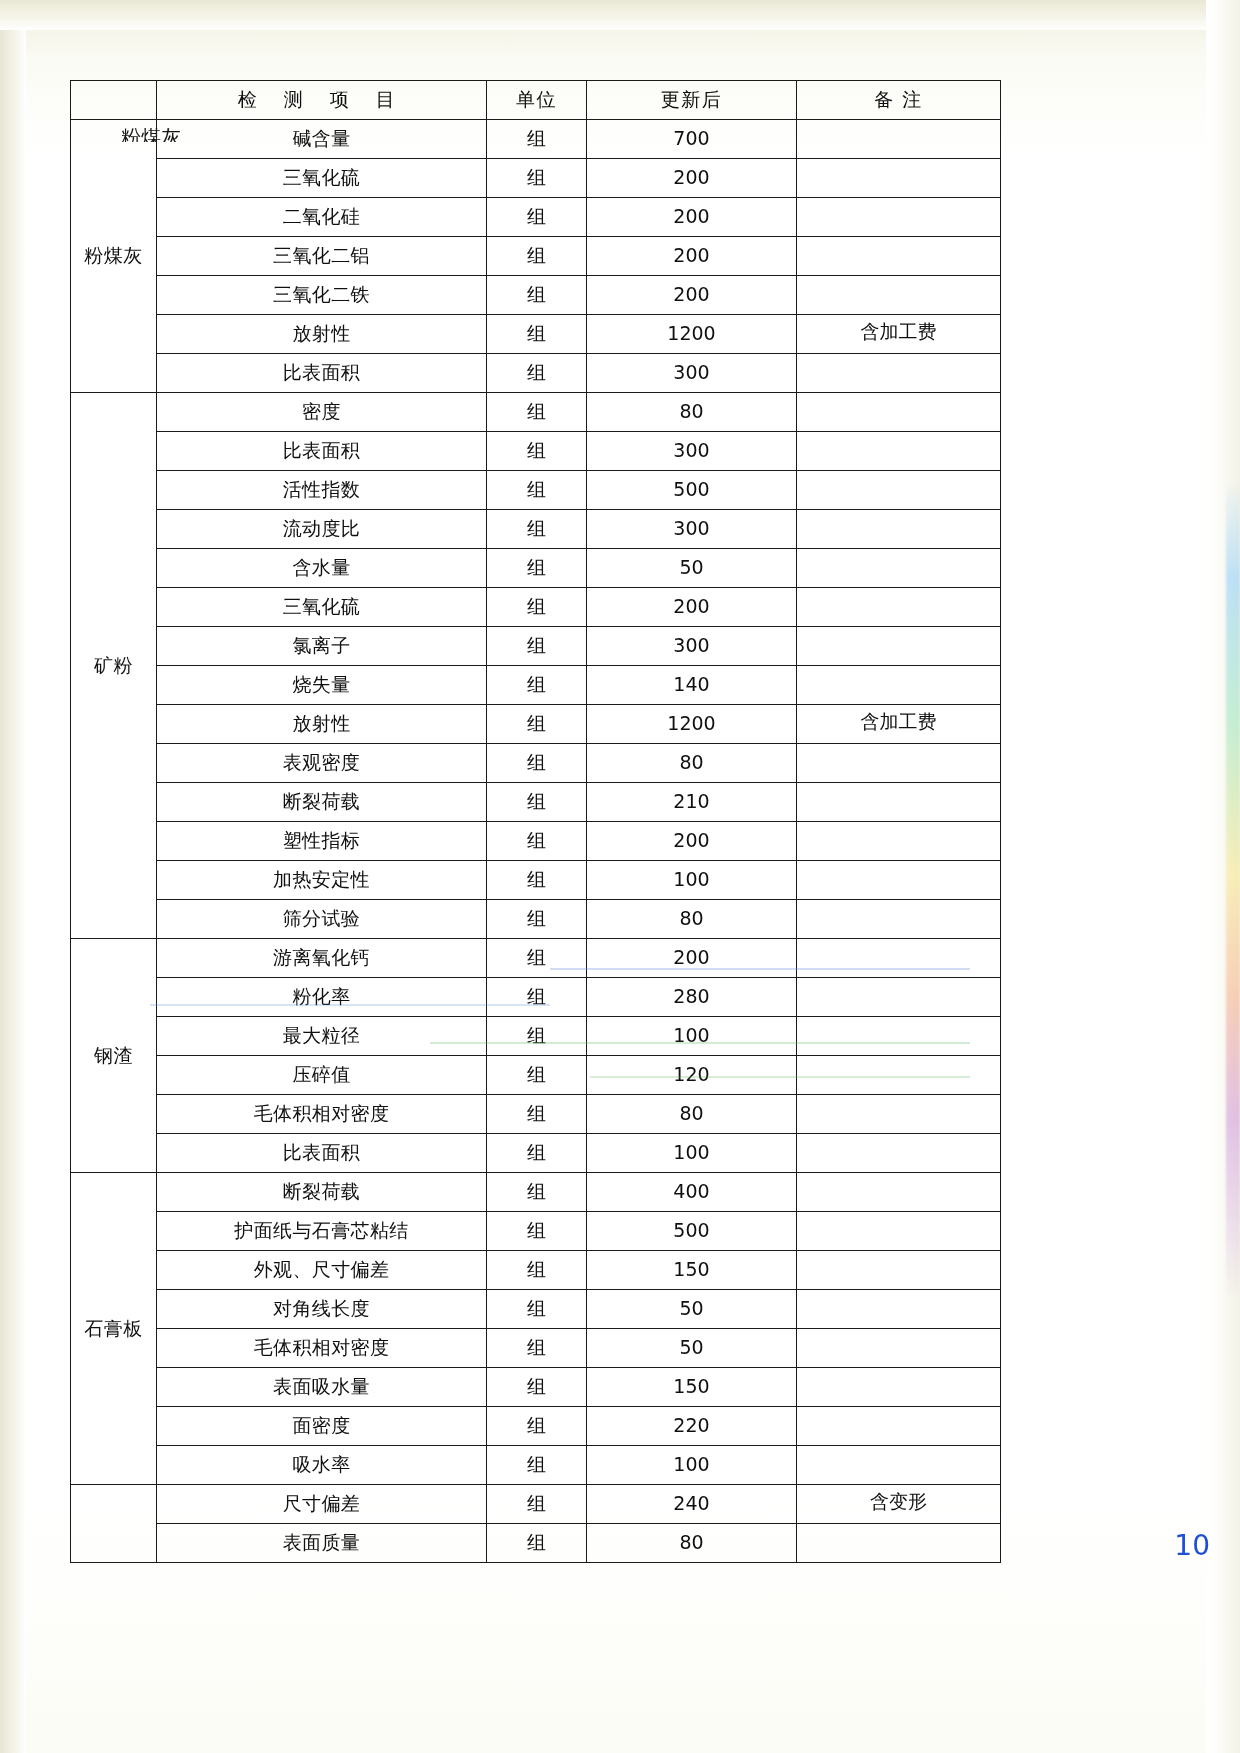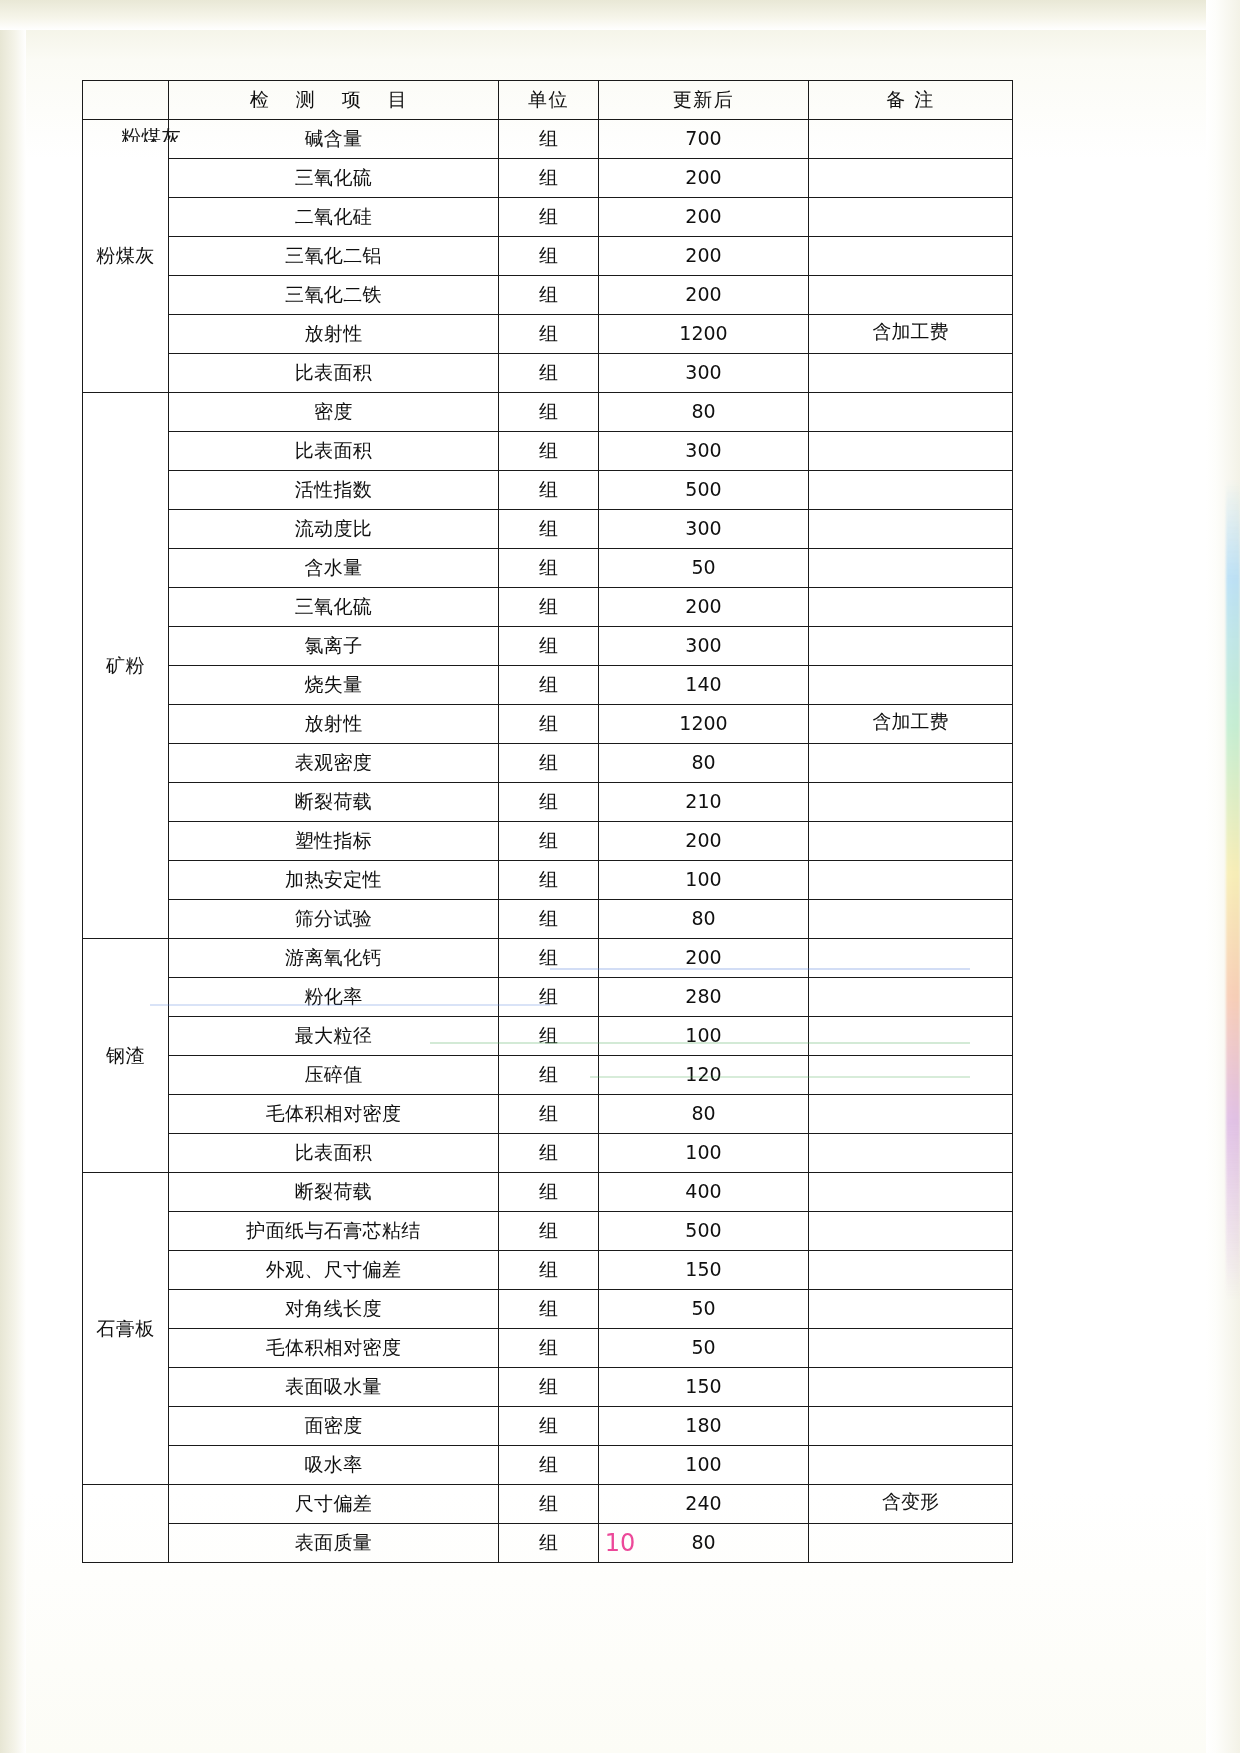--- a/index.html
+++ b/index.html
@@ -57,21 +57,21 @@
   .sheet {
     position: absolute;
     left: 30px;
     top: 24px;
     width: 1180px;
     height: 1700px;
   }
 
   table.doc-table {
     position: absolute;
-    left: 52px;
+    left: 40px;
     top: 56px;
     width: 930px;
     border-collapse: collapse;
     table-layout: fixed;
     font-family: "DejaVu Sans", "Liberation Sans", sans-serif;
     border-radius: 11px;
   }
   table.doc-table td, table.doc-table th {
     border: 1.4px solid #1a1a1a;
     font-weight: normal;
@@ -123,23 +123,23 @@
     overflow: hidden;
     height: 20px;
     line-height: 30px;
   }
 
   .page-number {
     position: absolute;
     left: 0;
     right: 0;
     top: 1505px;
-    text-align: center;
-    font-size: 24px;
-    color: #ec4899;
+    text-align: right;
+    font-size: 28px;
+    color: #1d4ed8;
   }
 
   
   .artifact {
     position: absolute;
     height: 1.5px;
     opacity: 0.5;
   }
 </style>
 </head>
@@ -369,21 +369,21 @@
         </tr>
         <tr>
           <td class="item-cell">表面吸水量</td>
           <td class="unit-cell">组</td>
           <td class="val-cell">150</td>
           <td class="note-cell"></td>
         </tr>
         <tr>
           <td class="item-cell">面密度</td>
           <td class="unit-cell">组</td>
-          <td class="val-cell">180</td>
+          <td class="val-cell">220</td>
           <td class="note-cell"></td>
         </tr>
         <tr>
           <td class="item-cell">吸水率</td>
           <td class="unit-cell">组</td>
           <td class="val-cell">100</td>
           <td class="note-cell"></td>
         </tr>
         <tr>
           <td class="cat-cell" rowspan="2"></td>

